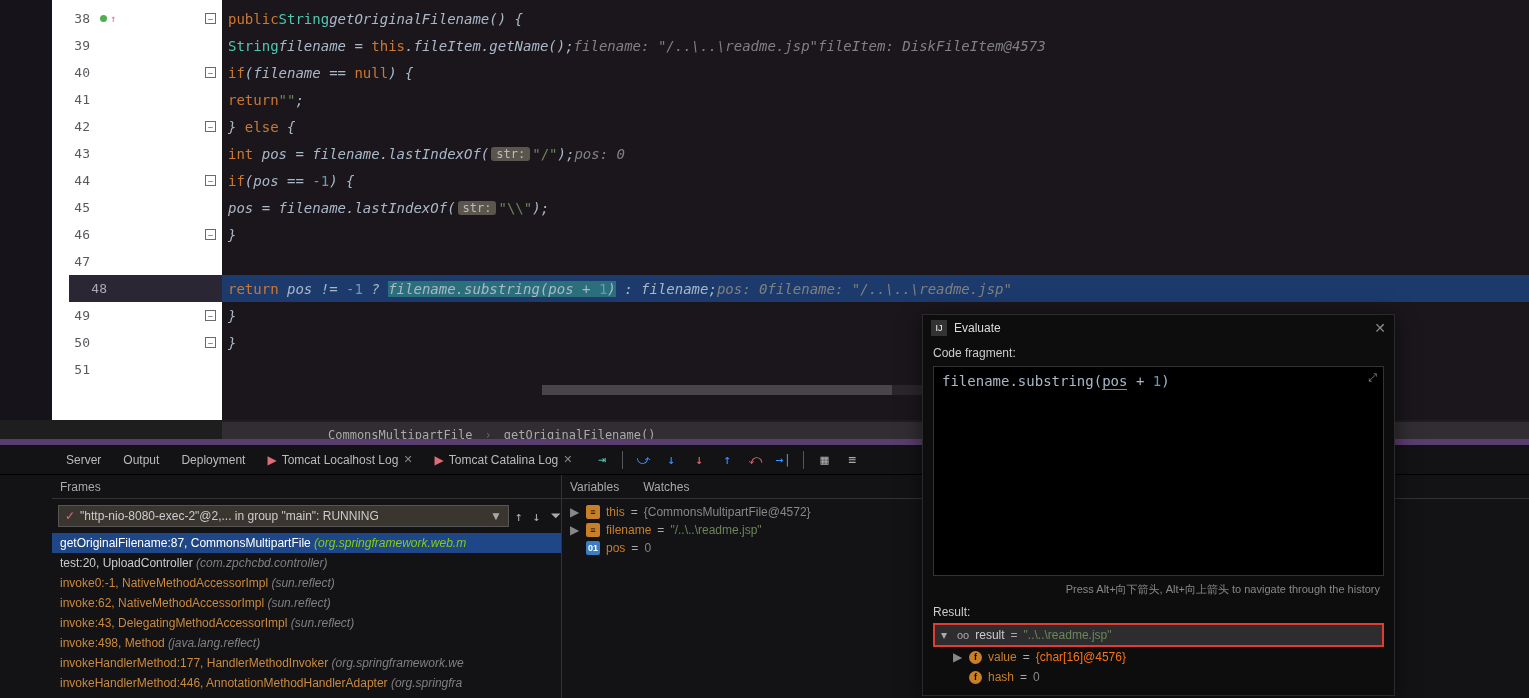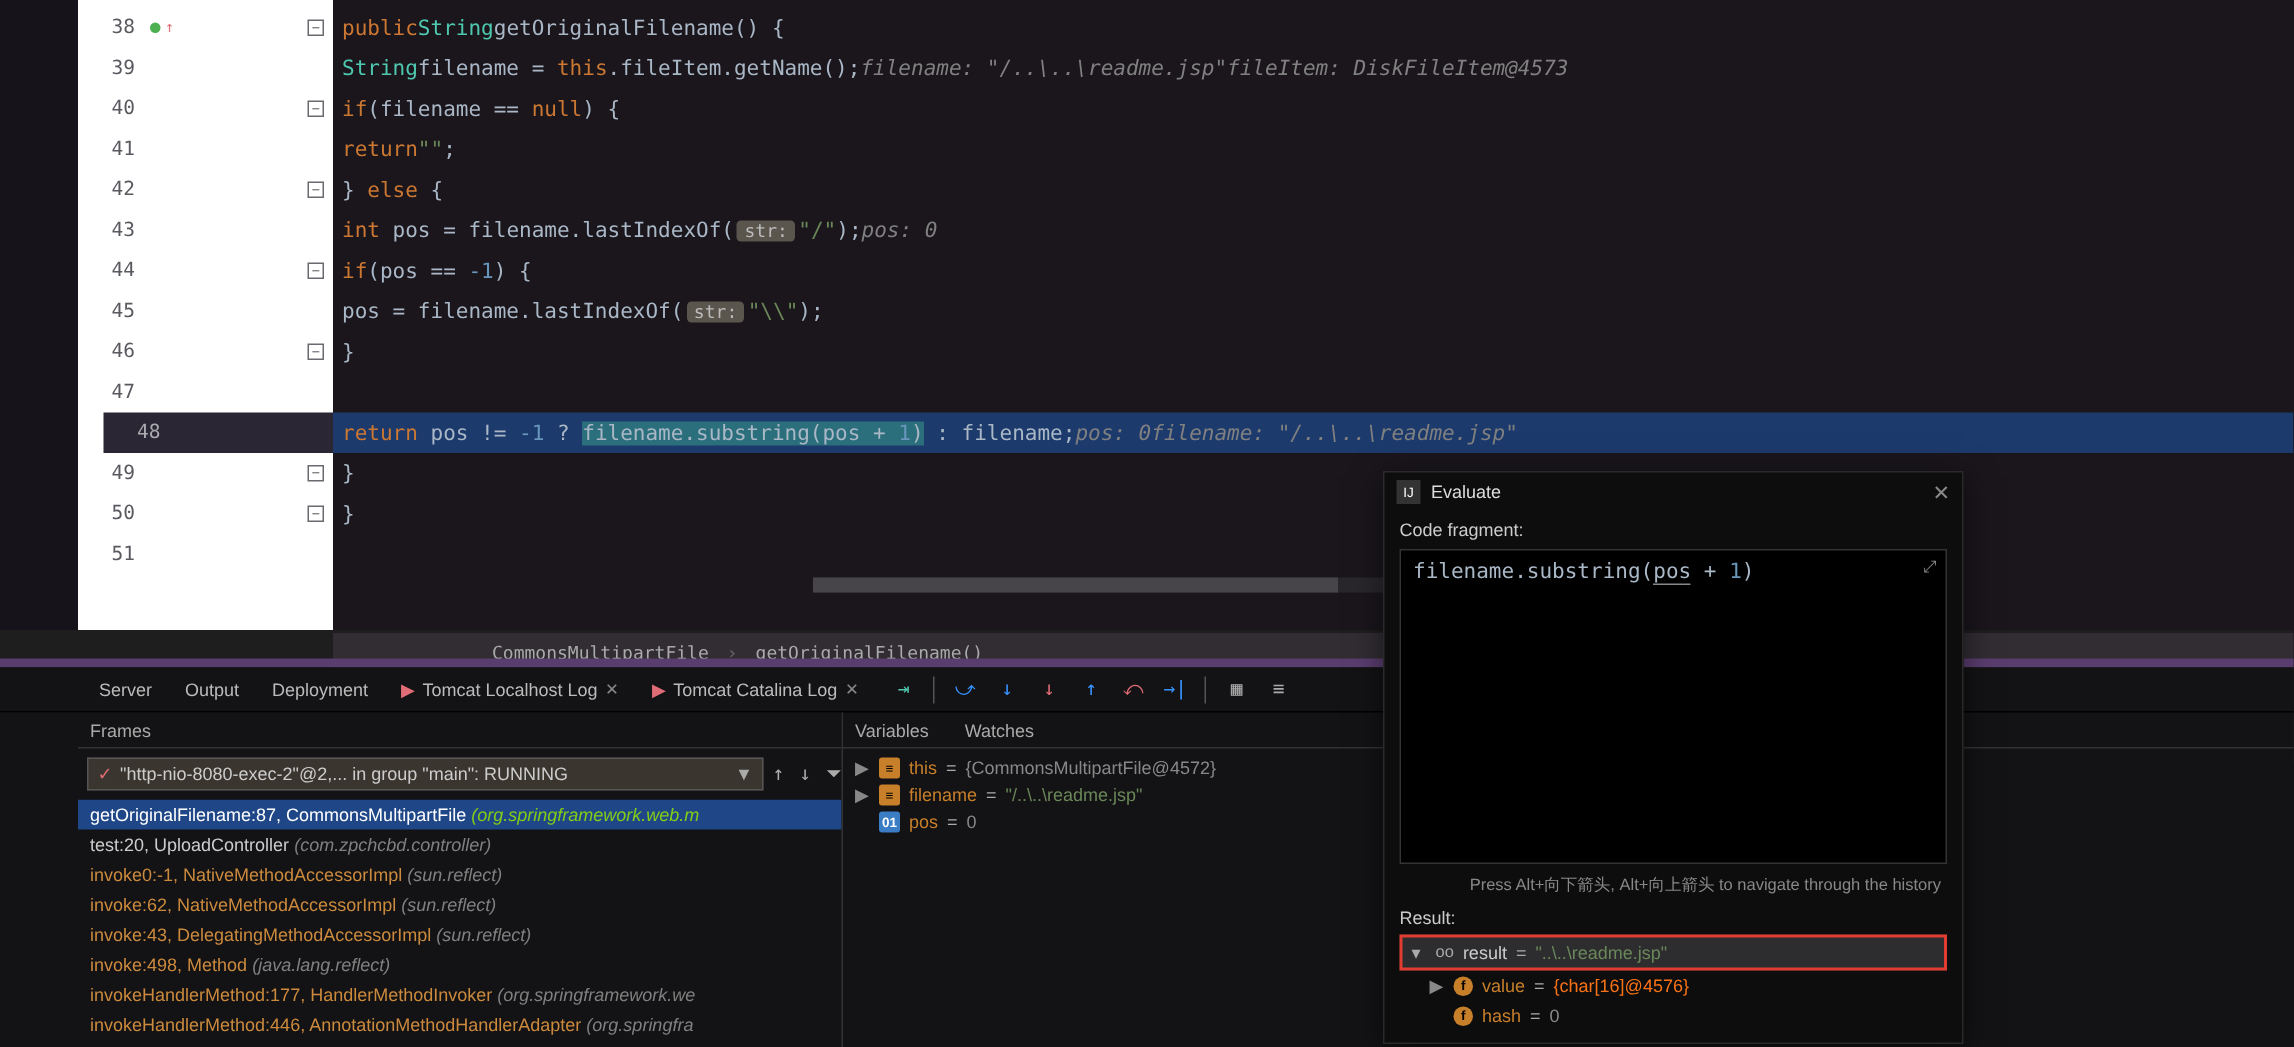--- a/index.html
+++ b/index.html
@@ -58,21 +58,21 @@
   display: flex;
   align-items: center;
   white-space: pre;
   font-size: 14px;
   font-family: Consolas, monospace;
   padding-left: 6px;
 }
 .code-line.current { background: #1c3a6b; }
 .kw { color: #cc7832; }
 .typedef { color: #4ec9b0; }
-.ident { color: #a9b7c6; }
+.ident { color: #a9b7c6; font-style: italic; }
 .num { color: #6897bb; }
 .str { color: #6a8759; }
 .comment { color: #808080; font-style: italic; }
 .hint-param { background:#5a564e; color:#bbb; padding:0 5px; border-radius:3px; font-size:12px; margin:0 2px; font-style:normal; }
 .sel { background:#2c6f7c; }
 .breadcrumb {
   position: absolute;
   top: 395px; left: 222px; right: 0;
   height: 25px;
   background: #312d33;
@@ -204,21 +204,21 @@
 .var-eq { color:#aaa; }
 .var-val { color:#888; }
 .var-val.str { color:#6a8759; }
 .expand { color:#888; width:10px; display:inline-block; }
 
 
 .evaluate-dialog {
   position: absolute;
   top: 314px;
   left: 922px;
-  width: 387px;
+  width: 473px;
   height: 382px;
   background: #0d0d0d;
   border: 1px solid #2a2a2a;
   box-shadow: 0 4px 20px rgba(0,0,0,0.5);
   display: flex;
   flex-direction: column;
   font-family: -apple-system, "Segoe UI", sans-serif;
 }
 .eval-title {
   height: 28px;

